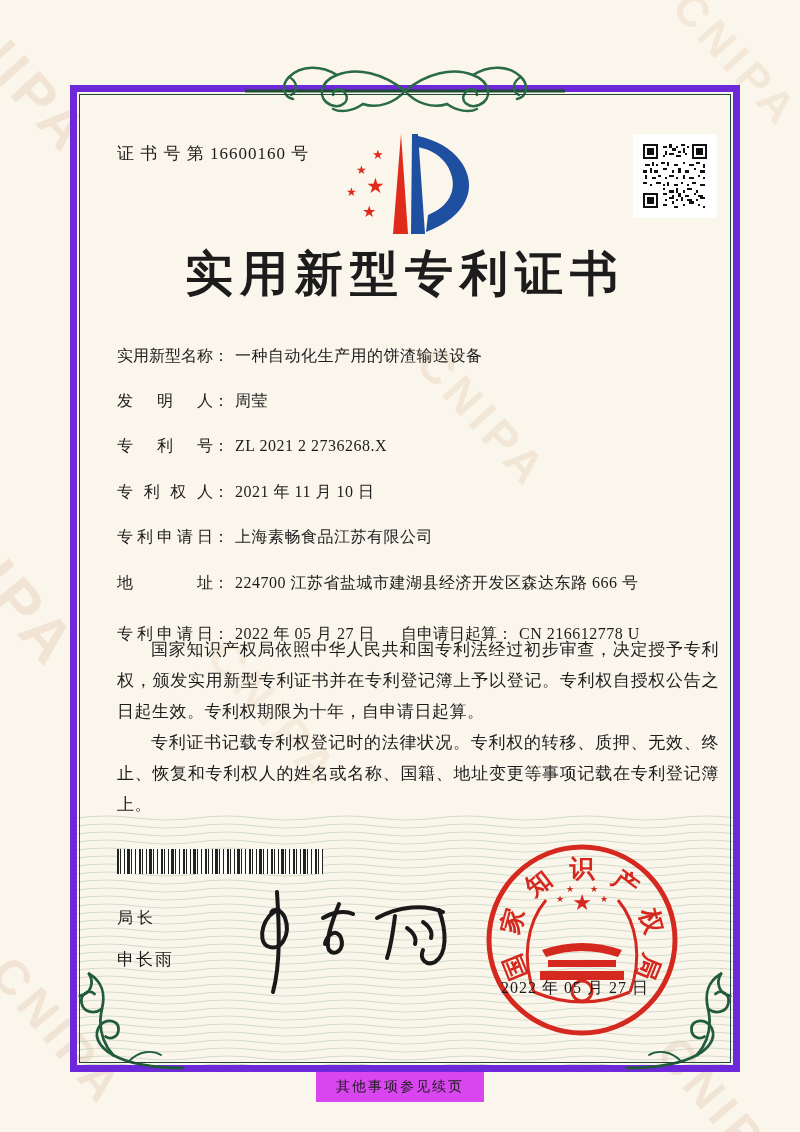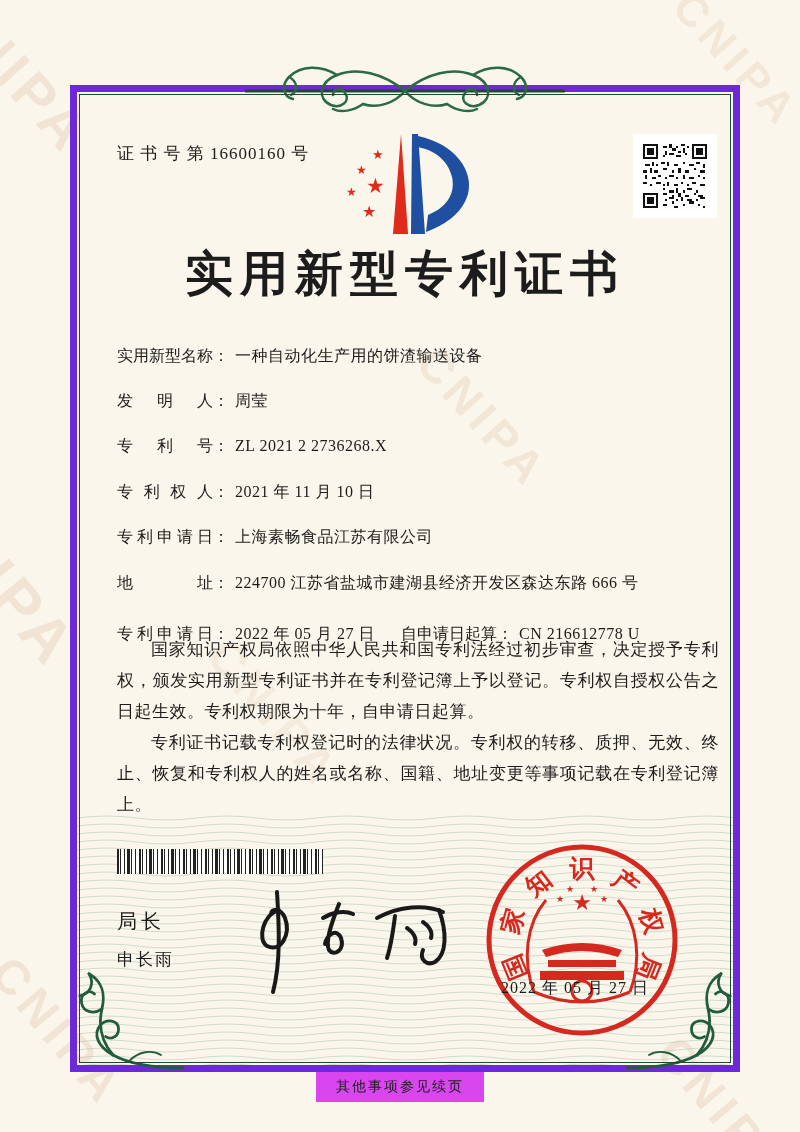--- a/index.html
+++ b/index.html
@@ -34,21 +34,21 @@
   .grp2{margin-left:26px;}
   .paras{position:absolute;left:40px;top:542px;width:602px;font-size:17px;line-height:31px;text-align:justify;letter-spacing:.5px;}
   .paras p{margin:0;text-indent:2em;}
   .barcode{
     position:absolute;left:40px;top:757px;width:206px;height:25px;background:#fdfdfa;
     background-image:repeating-linear-gradient(90deg,
       #222 0 2px,#fdfdfa 2px 3px,#222 3px 4px,#fdfdfa 4px 7px,
       #222 7px 8px,#fdfdfa 8px 10px,#222 10px 13px,#fdfdfa 13px 14px,
       #222 14px 15px,#fdfdfa 15px 18px,#222 18px 19px,#fdfdfa 19px 22px);
   }
-  .signer-title{position:absolute;left:40px;top:816px;font-size:20px;letter-spacing:4px;}
+  .signer-title{position:absolute;left:40px;top:816px;font-size:16px;letter-spacing:4px;}
   .signer-name{position:absolute;left:40px;top:856px;font-size:17px;letter-spacing:2px;}
   .signature{position:absolute;left:150px;top:792px;}
   .seal{position:absolute;left:405px;top:748px;width:200px;height:200px;}
   #seal-arc text{font-size:25px;font-weight:bold;fill:#d5281f;text-anchor:middle;dominant-baseline:central;}
   .seal-date{position:absolute;left:424px;top:886px;font-size:16px;letter-spacing:1px;white-space:nowrap;z-index:5;}
   .pageinfo{position:absolute;left:0;top:946px;width:100%;text-align:center;font-size:14px;letter-spacing:2px;}
   .footnote{
     position:absolute;left:50%;top:1072px;transform:translateX(-50%);
     background:#d946ef;padding:6px 20px;font-size:14px;letter-spacing:2px;white-space:nowrap;
   }

